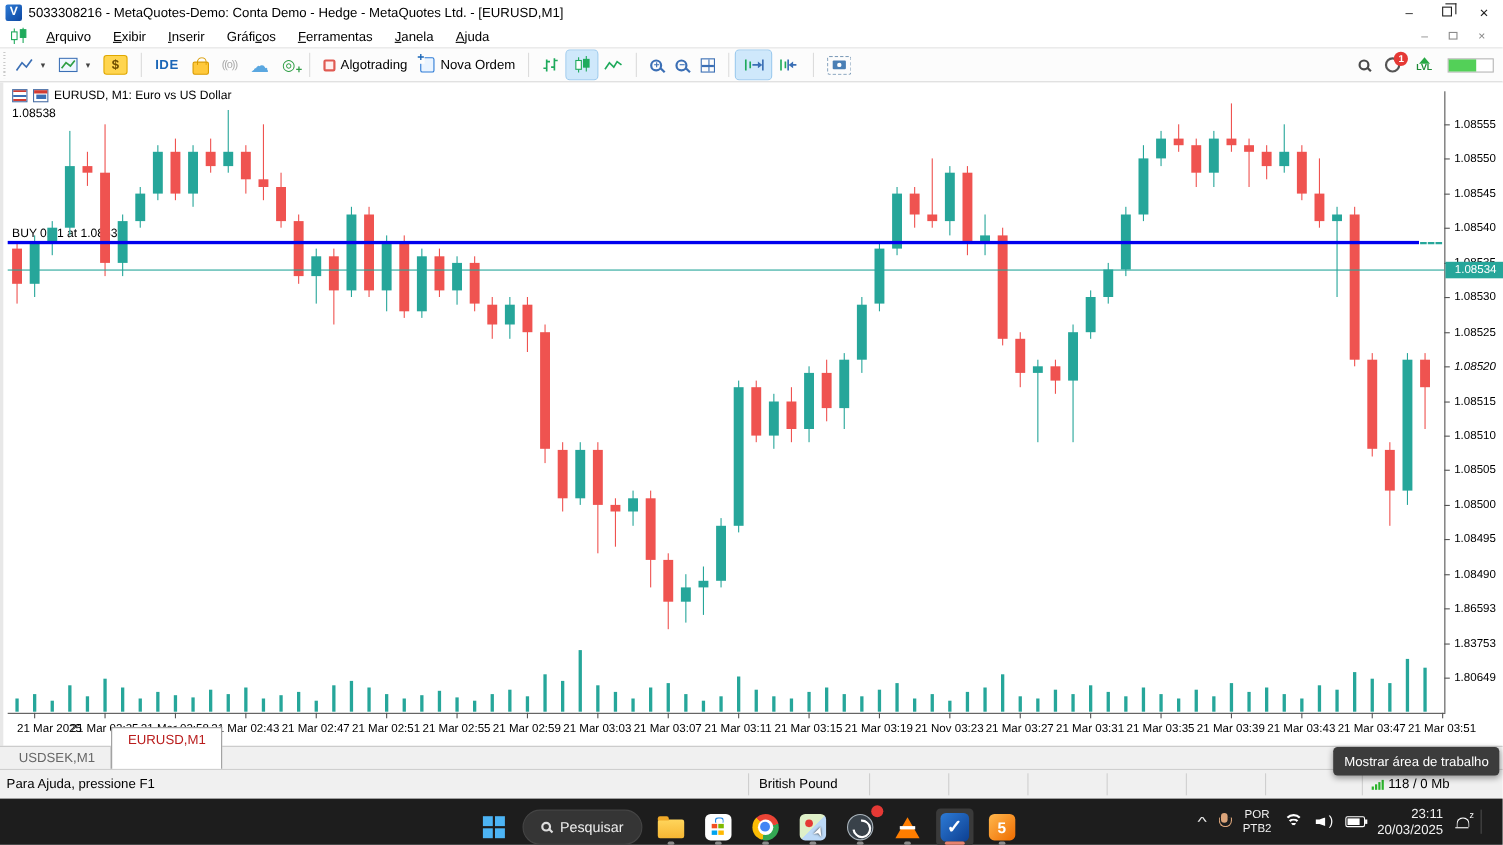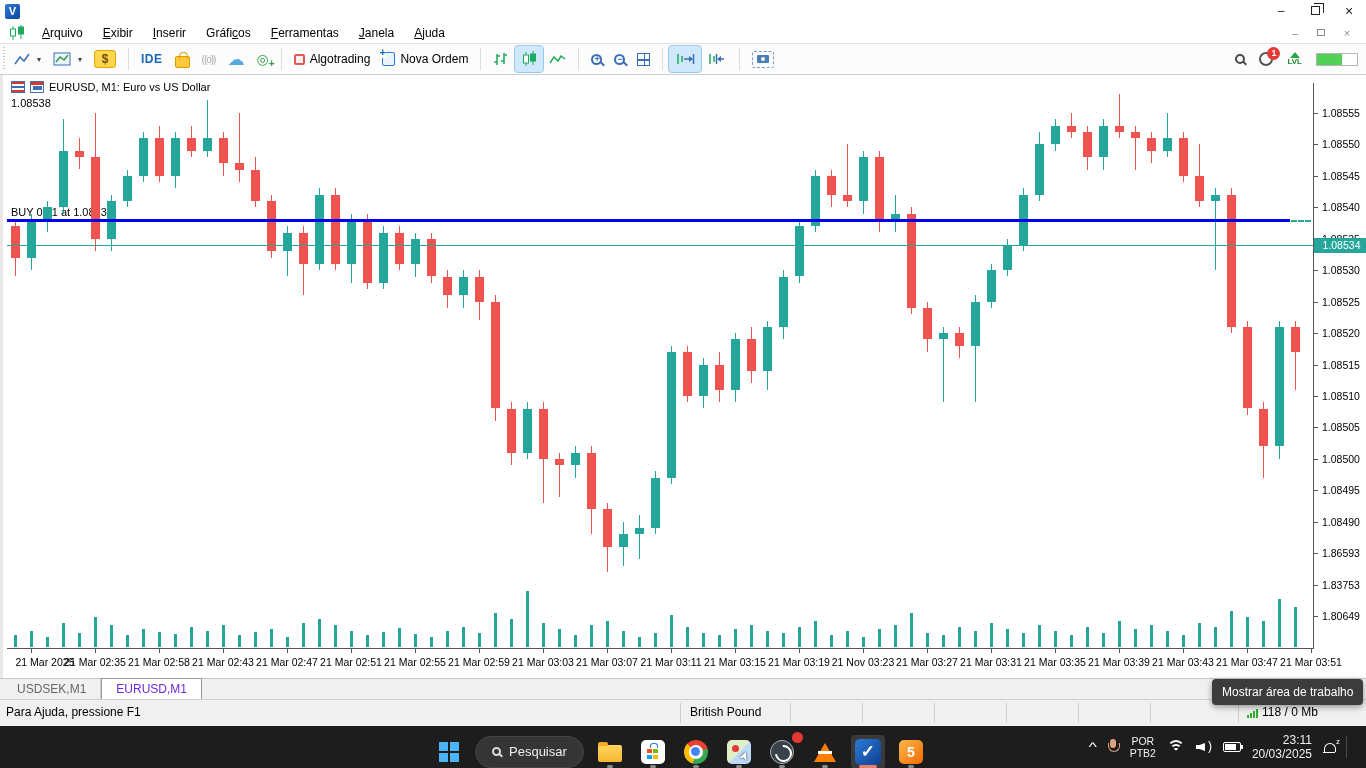--- a/index.html
+++ b/index.html
@@ -91,21 +91,21 @@
   .ylab { position:absolute; left:1319px; font-size:10.5px; color:#000; }
   .xtick { position:absolute; top:573px; width:1px; height:5px; background:#555; }
   .xlab { position:absolute; top:581px; width:84px; text-align:center; font-size:10.5px; color:#000; }
   #bid-badge { position:absolute; left:1311px; top:163px; width:55px; height:15px; background:#26a69a; color:#fff;
     font-size:10.5px; text-align:center; line-height:15px; z-index:4; }
 
   
   #tabbar { position:absolute; left:0; top:678px; width:1366px; height:21px; background:#f0f0f0;
     border-top:1px solid #c8c8c8; display:flex; align-items:flex-end; font-size:12px; }
   .tab { padding:2px 14px; height:20px; line-height:17px; color:#666; border-right:1px solid #cfcfcf; }
-  .tab.active { background:#fff; color:#6d28d9; border:1px solid #9a9a9a; border-bottom:none; height:21px; }
+  .tab.active { background:#fff; color:#b91c1c; border:1px solid #9a9a9a; border-bottom:none; height:38px; }
 
   
   #statusbar { position:absolute; left:0; top:699px; width:1366px; height:27px; background:#f0f0f0;
     border-top:1px solid #cfcfcf; font-size:12px; color:#000; }
   .sb-sep { position:absolute; top:3px; width:1px; height:20px; background:#cfcfcf; }
   #net-bars { position:absolute; left:1247px; top:9px; display:flex; align-items:flex-end; gap:1px; }
   #net-bars i { width:2px; background:#2ab32a; display:block; }
 
   
   #tooltip { position:absolute; left:1212px; top:679px; height:26px; background:#3c3c3c; color:#fff;
@@ -178,20 +178,21 @@
     border:1.5px solid #fff; border-bottom:none; border-radius:6px 6px 0 0; }
   .bell-ico:after { content:''; position:absolute; left:0; bottom:0; width:12px; height:1.5px; background:#fff; }
   .bell-z { position:absolute; right:-5px; top:-4px; font-size:8px; color:#fff; font-style:normal; }
   .tray-div { width:1px; height:22px; background:#4a4a4a; }
 </style>
 </head>
 <body>
 
 <div id="titlebar">
   <div id="app-logo">V</div>
+  <span>5033308216 - MetaQuotes-Demo: Conta Demo - Hedge - MetaQuotes Ltd. - [EURUSD,M1]</span>
   <div style="margin-left:auto; display:flex;">
     <div class="wc">–</div>
     <div class="wc">
         <div id="win-restore-glyph"></div>
       </div>
     <div class="wc" style="font-size:14px;">×</div>
   </div>
 </div>
 
 <div id="menubar">
@@ -607,21 +608,21 @@
       <div class="ylab" style="top: 94.9px;">1.08545</div>
       <div class="ytick" style="top: 132.3px;"></div>
       <div class="ylab" style="top: 126.3px;">1.08540</div>
       <div class="ytick" style="top: 163.8px;"></div>
       <div class="ylab" style="top: 157.8px;">1.08535</div>
       <div class="ytick" style="top: 195.2px;"></div>
       <div class="ylab" style="top: 189.2px;">1.08530</div>
       <div class="ytick" style="top: 226.6px;"></div>
       <div class="ylab" style="top: 220.6px;">1.08525</div>
       <div class="ytick" style="top: 258.1px;"></div>
-      <div class="ylab" style="top: 252.1px;">1.08520</div>
+      <div class="ylab" style="top: 252.1px; font-style: italic;">1.08520</div>
       <div class="ytick" style="top: 289.5px;"></div>
       <div class="ylab" style="top: 283.5px;">1.08515</div>
       <div class="ytick" style="top: 320.9px;"></div>
       <div class="ylab" style="top: 314.9px;">1.08510</div>
       <div class="ytick" style="top: 352.4px;"></div>
       <div class="ylab" style="top: 346.4px;">1.08505</div>
       <div class="ytick" style="top: 383.8px;"></div>
       <div class="ylab" style="top: 377.8px;">1.08500</div>
       <div class="ytick" style="top: 415.3px;"></div>
       <div class="ylab" style="top: 409.3px;">1.08495</div>

